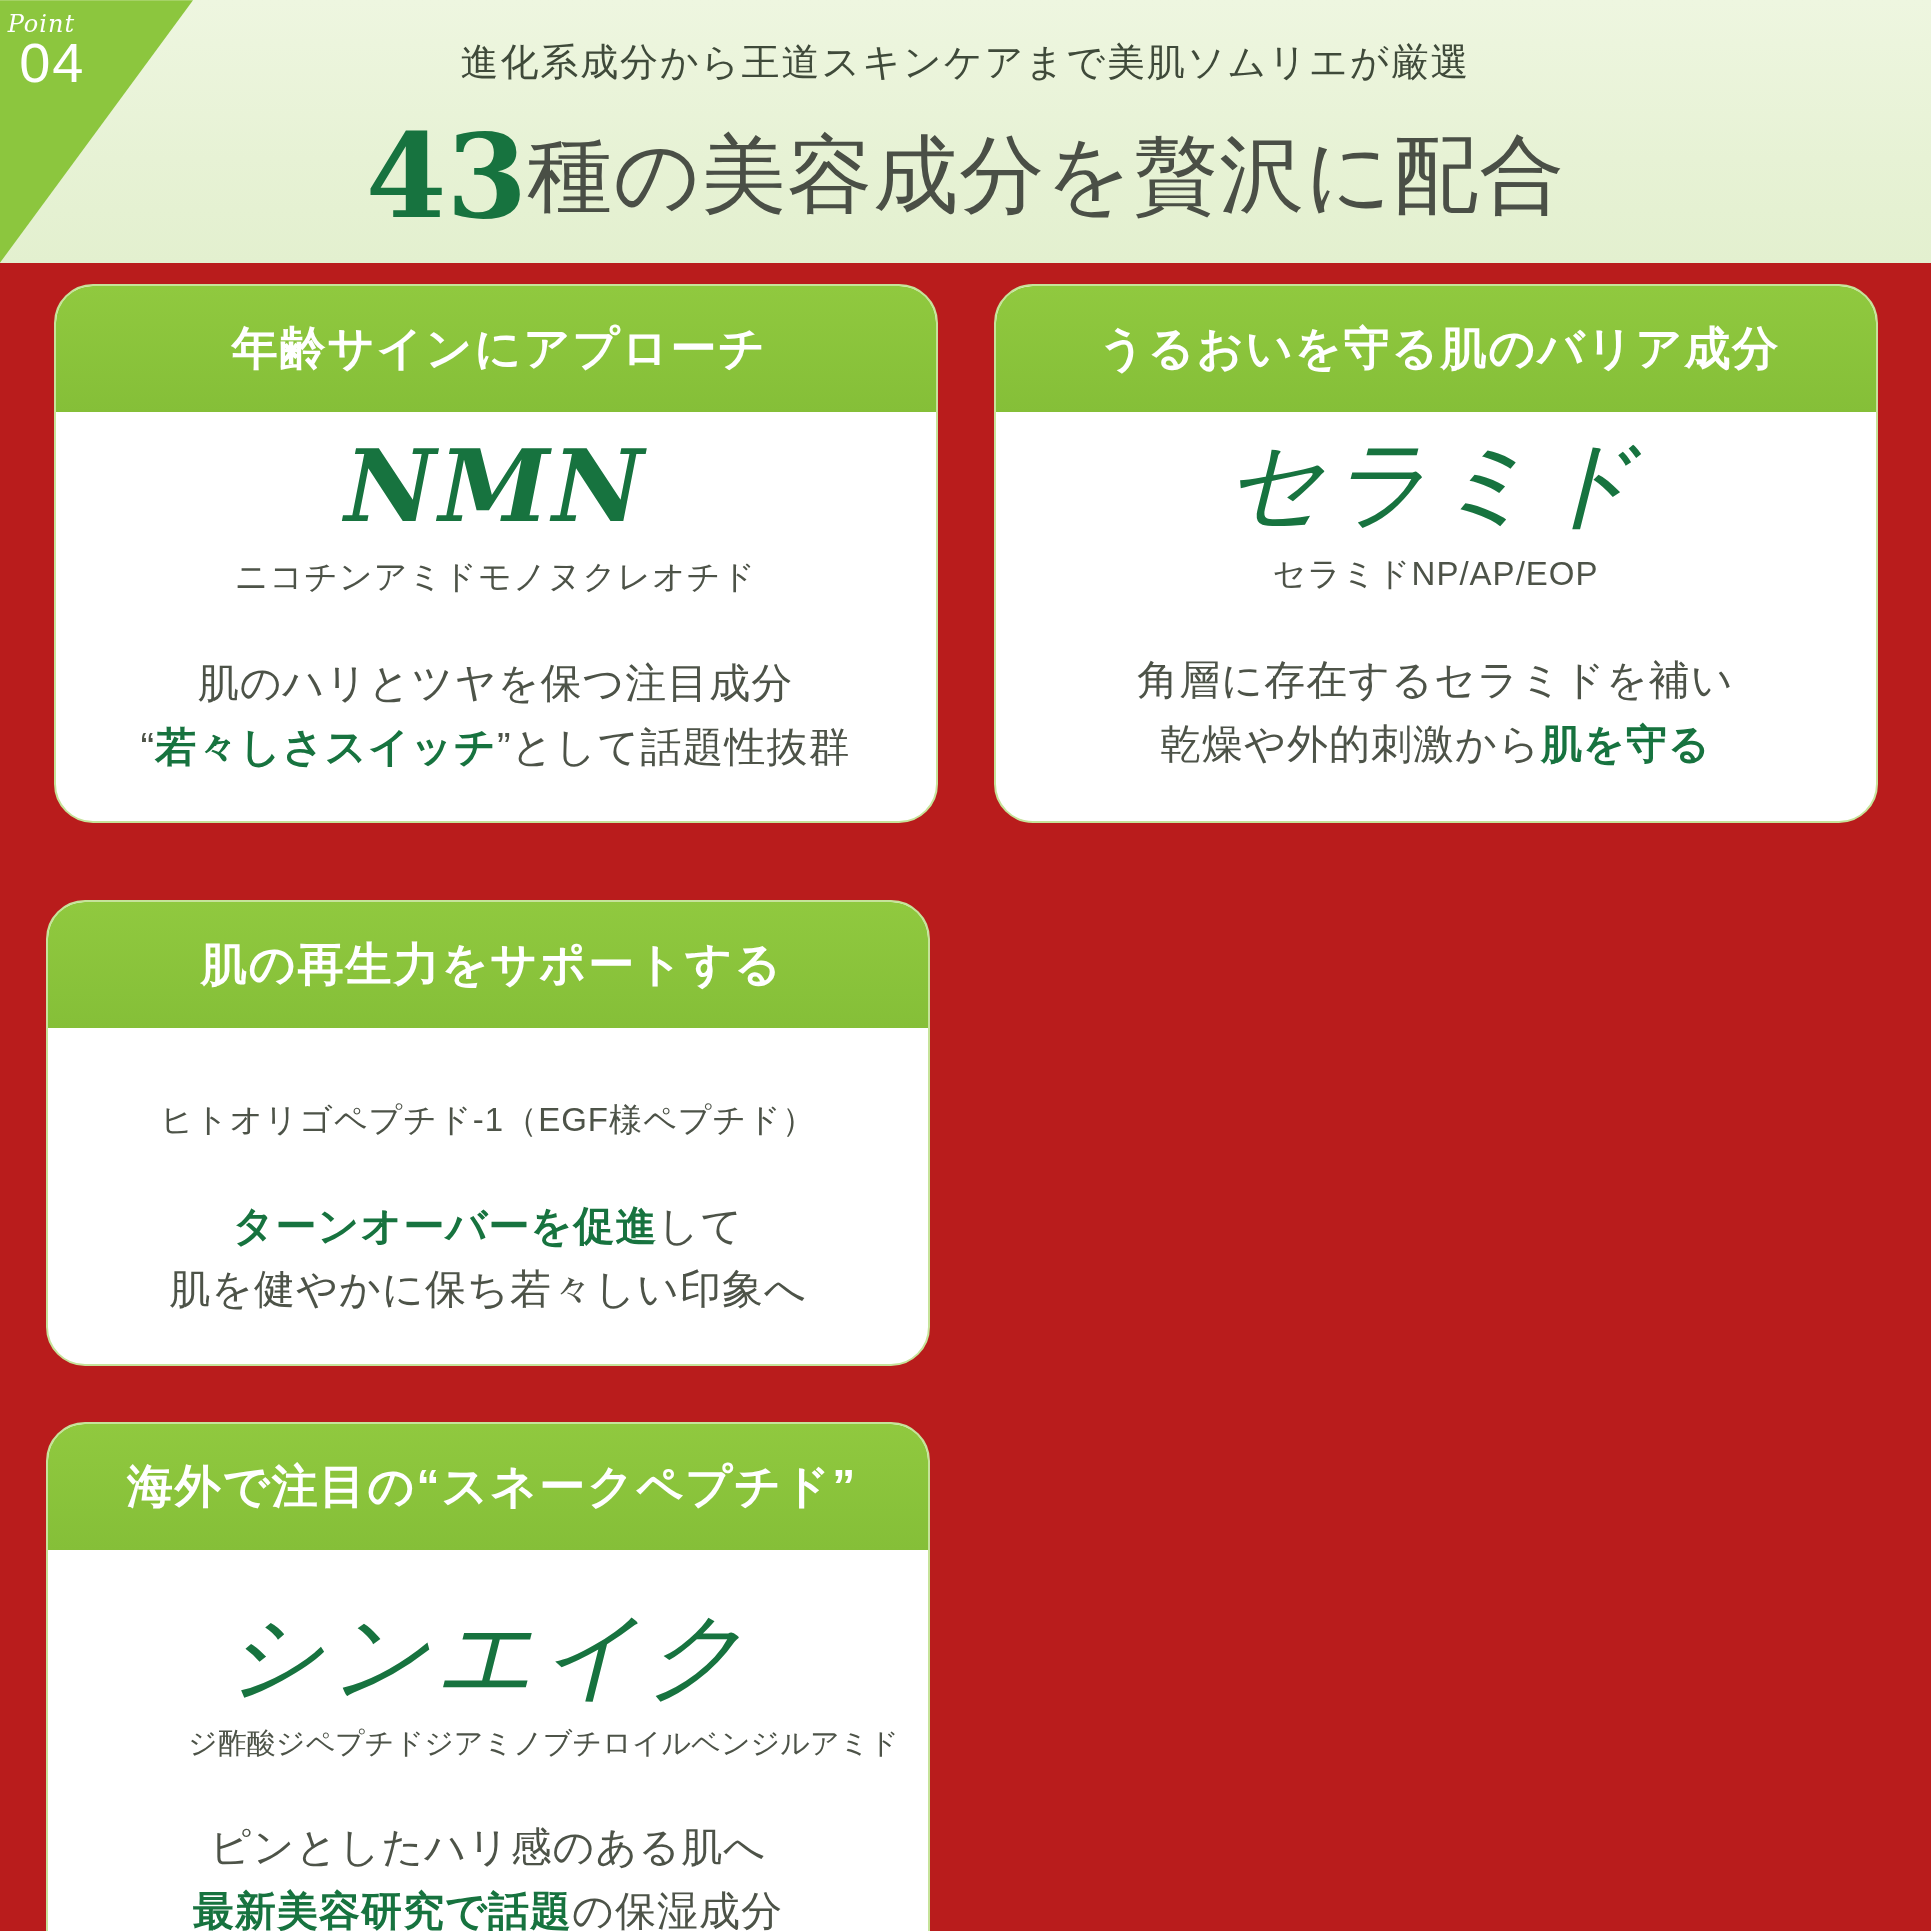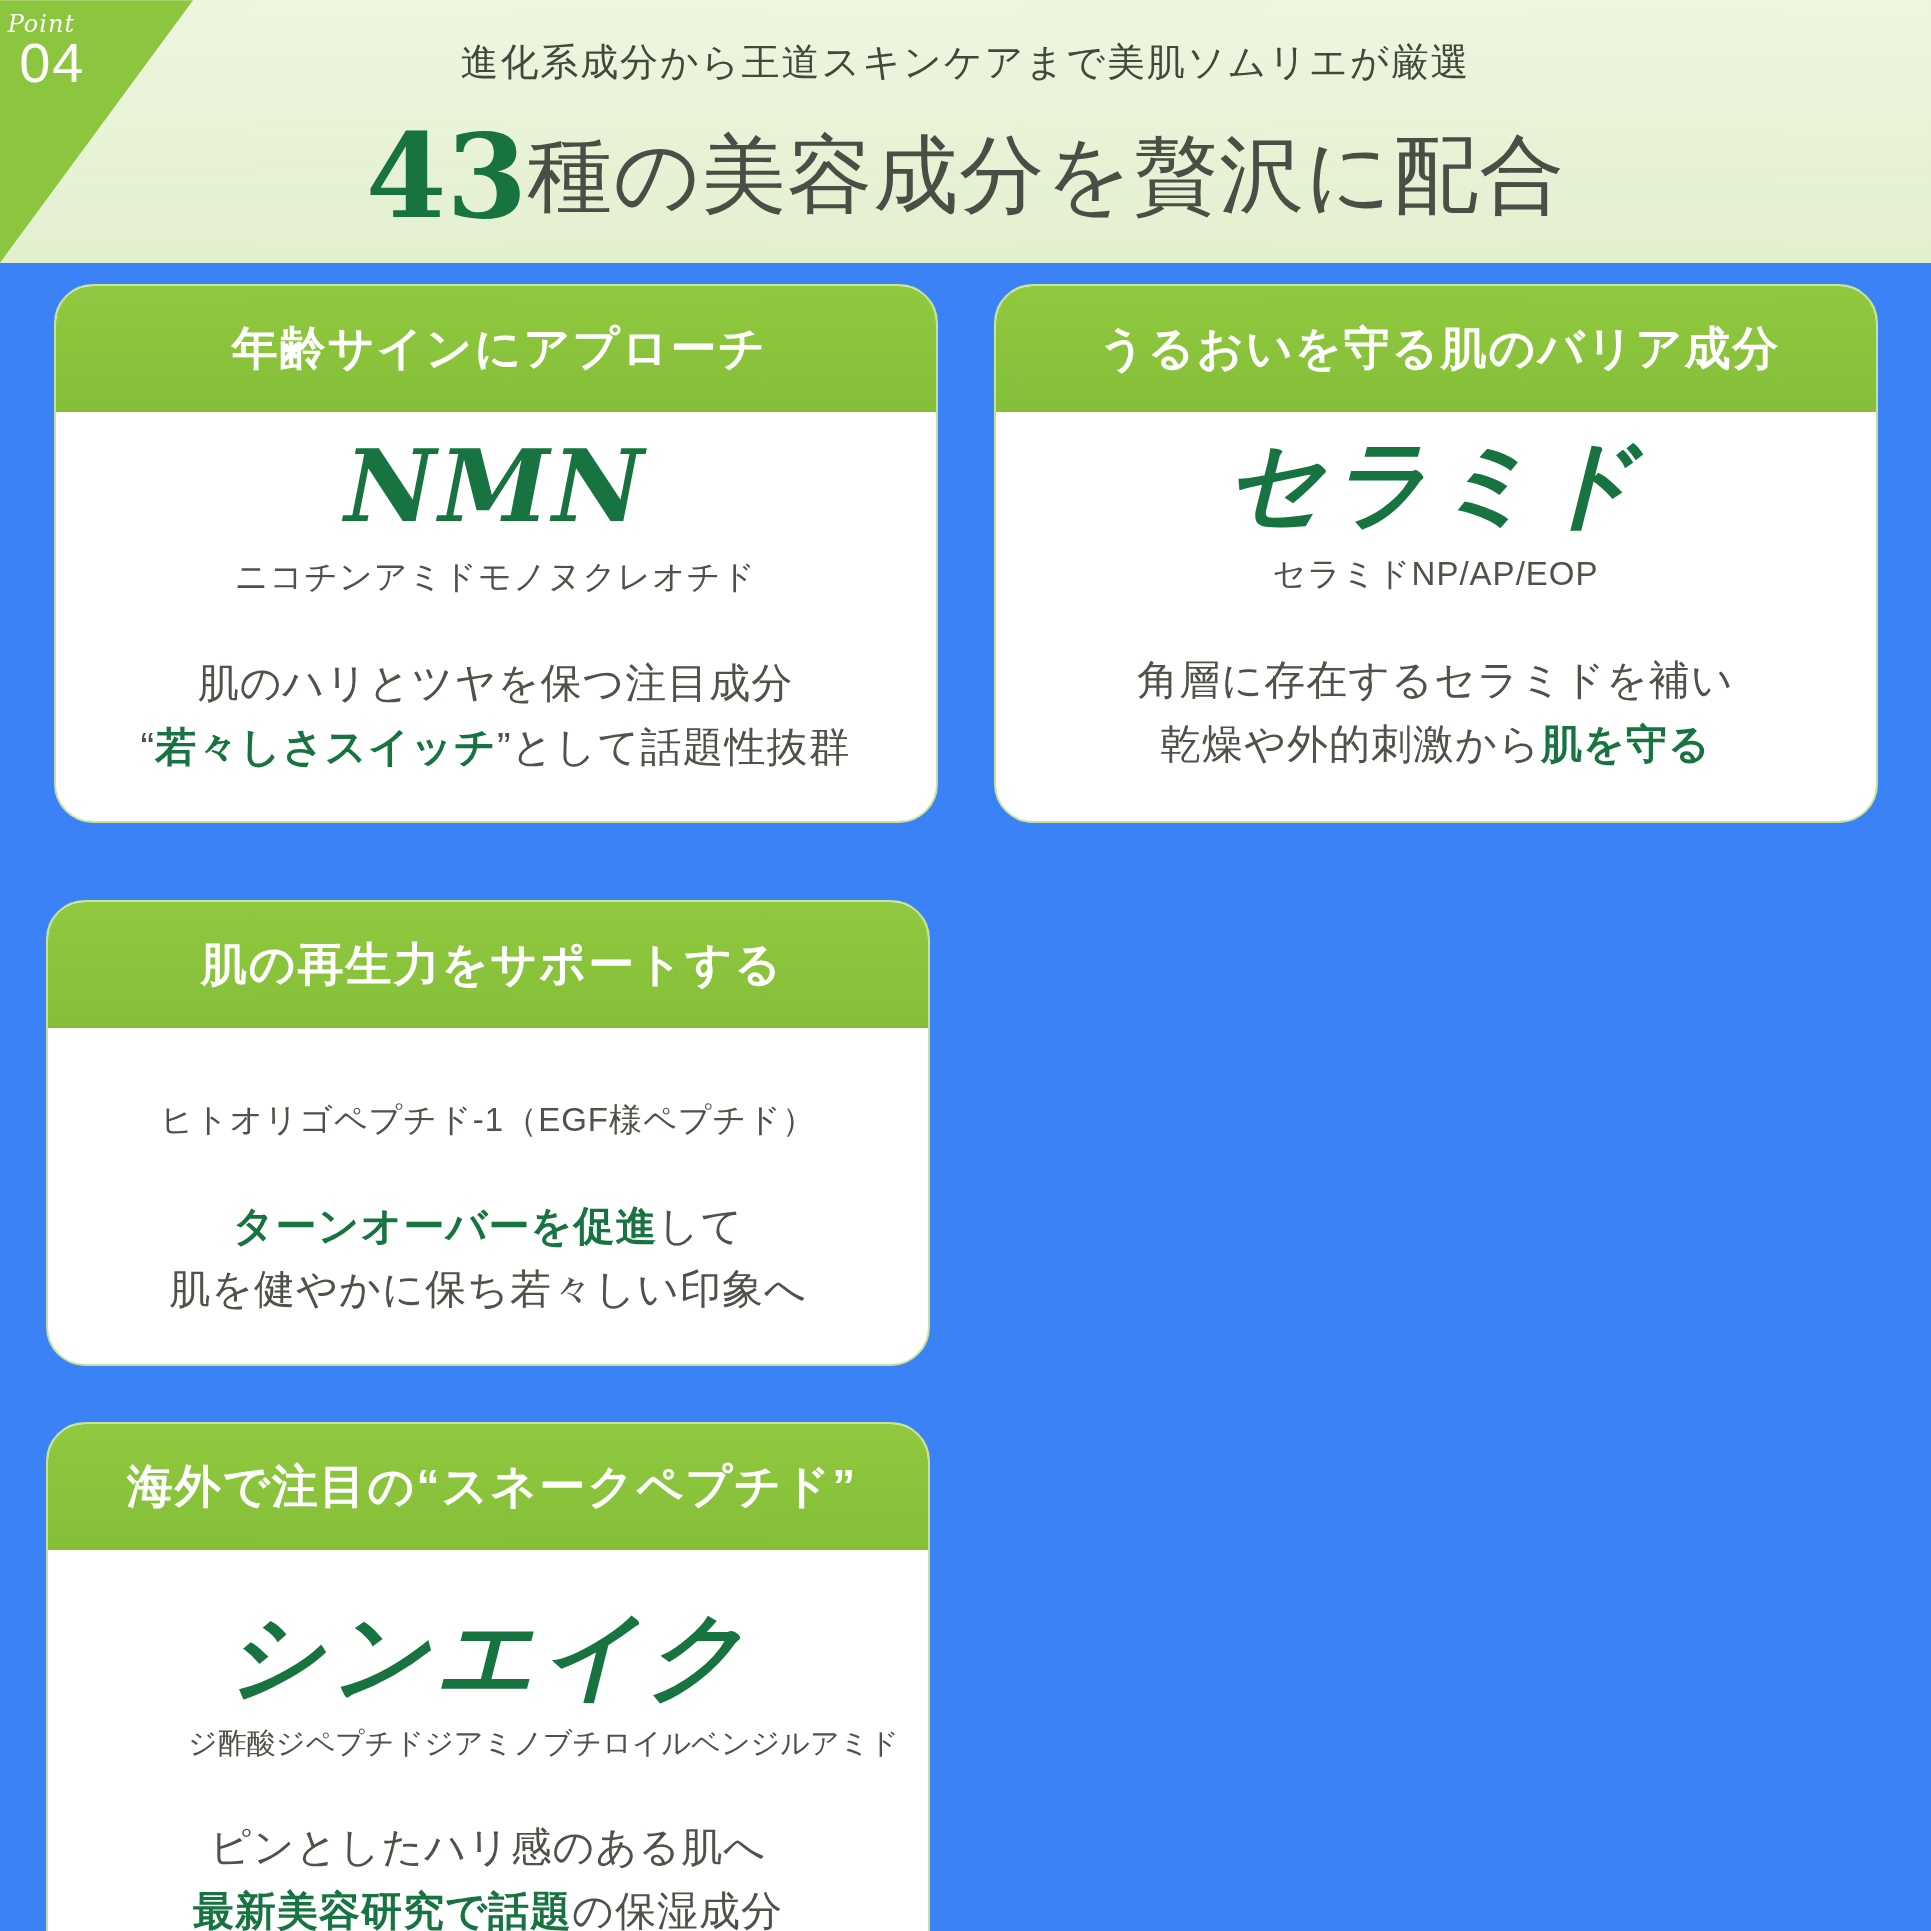--- a/index.html
+++ b/index.html
@@ -6,21 +6,21 @@
   html, body {
     width: 1931px; height: 1931px;
     font-family: "Liberation Sans", "DejaVu Sans", sans-serif;
     background: #ffffff;
     overflow: hidden;
   }
 
   .page {
     position: relative;
     width: 1931px; height: 1931px;
-    background: #3b82f6;
+    background: #b91c1c;
   }
 
   
   .header {
     position: relative;
     width: 1931px;
     height: 263px;
     background: linear-gradient(180deg, #eef6e0 0%, #e7f2d5 60%, #e3f0cf 100%);
     overflow: hidden;
   }
@@ -128,21 +128,21 @@
     font-weight: 700;
     font-style: italic;
     color: #17733f;
     font-size: 100px;
     line-height: 1.08;
     letter-spacing: 2.9px;
   }
   .ingredient.jp {
     font-family: "Liberation Sans", sans-serif;
     font-style: italic;
-    font-weight: 700;
+    font-weight: 400;
     font-size: 97px;
     letter-spacing: 5.8px;
   }
   .inci {
     margin-top: 15.4px;
     color: #4d5348;
     font-size: 33px;
     letter-spacing: 1px;
   }
   .inci.small { font-size: 29px; letter-spacing: 0px; text-align: right; }

